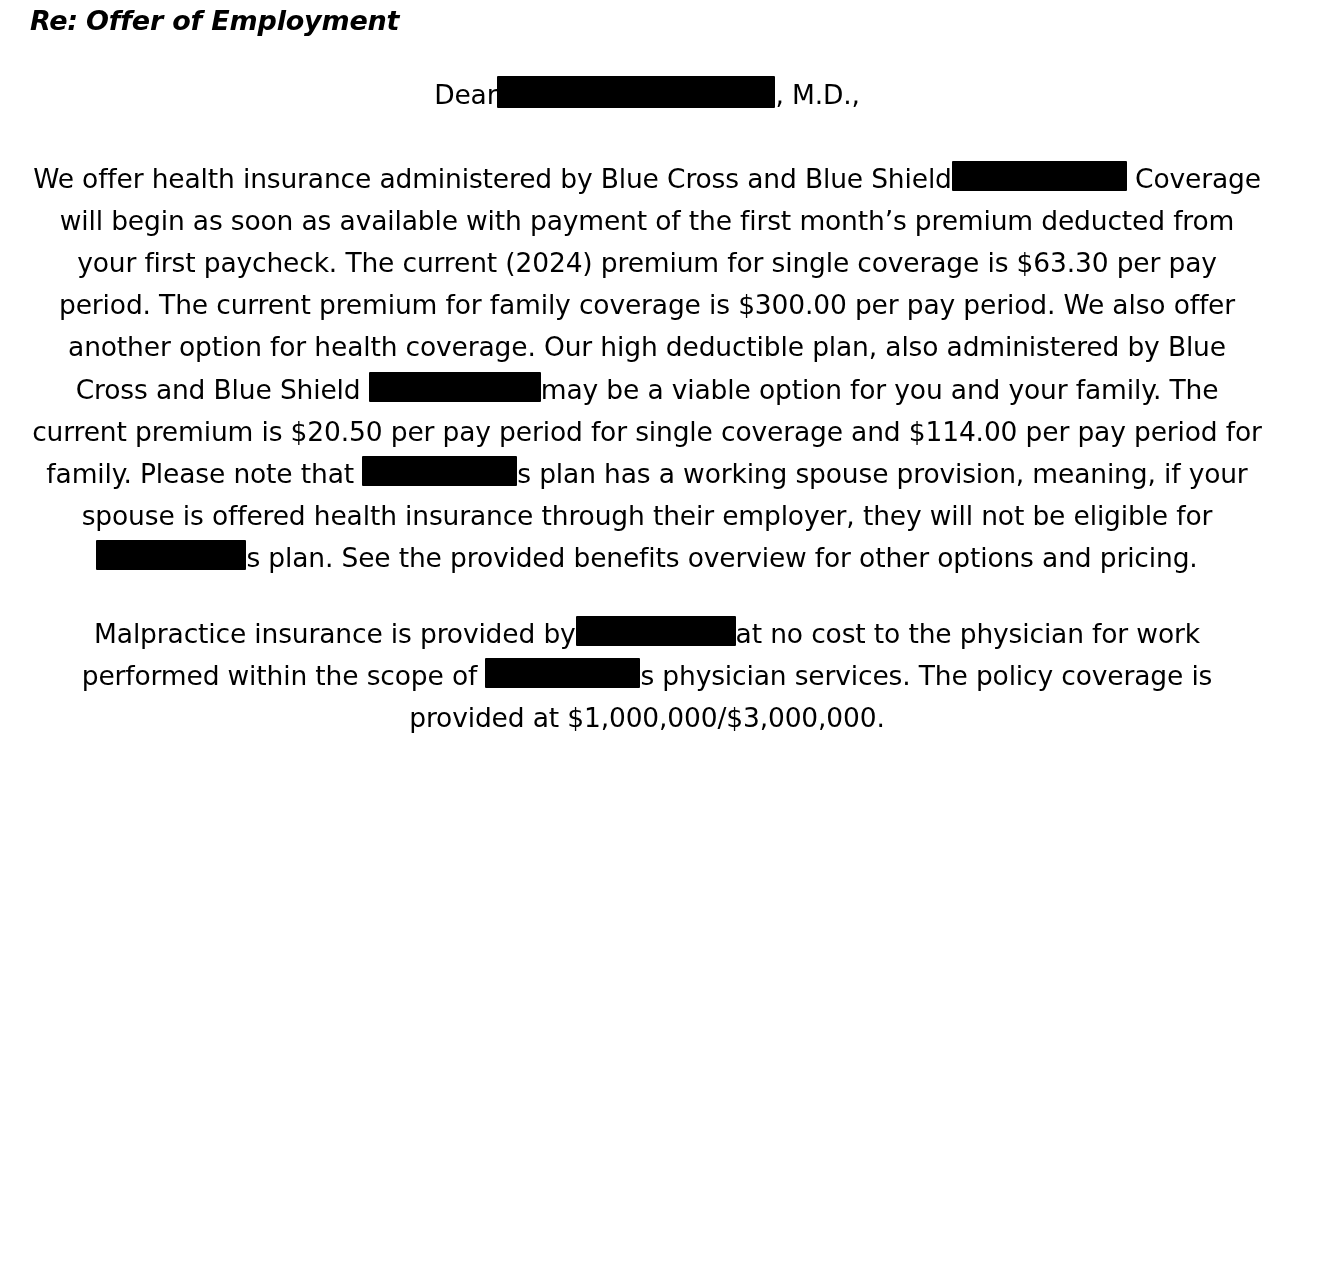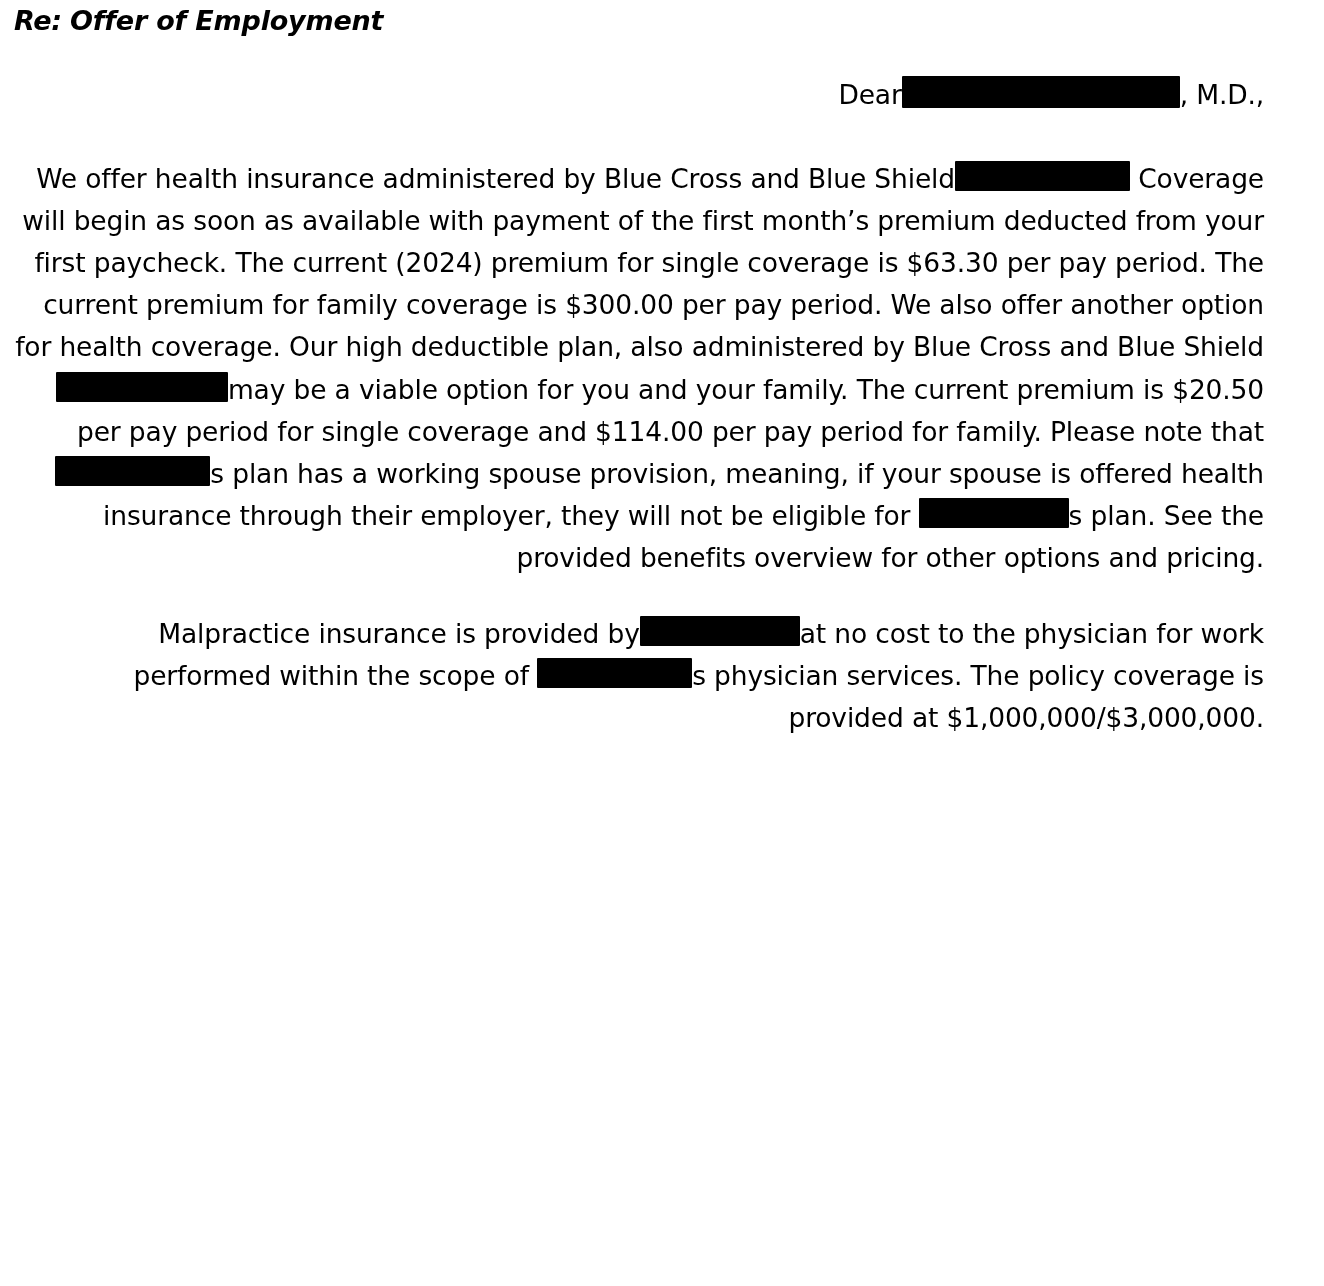--- a/index.html
+++ b/index.html
@@ -10,39 +10,39 @@
   body {
     width: 1324px;
     min-height: 1286px;
     font-family: "DejaVu Sans", "Liberation Sans", sans-serif;
     color: #000000;
     -webkit-font-smoothing: antialiased;
   }
   .page {
     width: 1324px;
     box-sizing: border-box;
-    padding: 4px 60px 0 14px;
+    padding: 4px 60px 0 30px;
   }
   .subject {
     font-size: 27px;
     font-weight: 700;
     font-style: italic;
     line-height: 1.25;
     margin: 0 0 34px 0;
     letter-spacing: -0.2px;
   }
   .subject .label {
     margin-right: 8px;
   }
   p.para {
     font-size: 26.5px;
     line-height: 1.59;
     margin: 0 0 34px 0;
     letter-spacing: -0.15px;
-    text-align: right;
+    text-align: center;
   }
   p.para.salutation {
     margin-bottom: 42px;
   }
   p.para.tight {
     margin-bottom: 34px;
   }
   .redact {
     display: inline-block;
     background: #000000;

